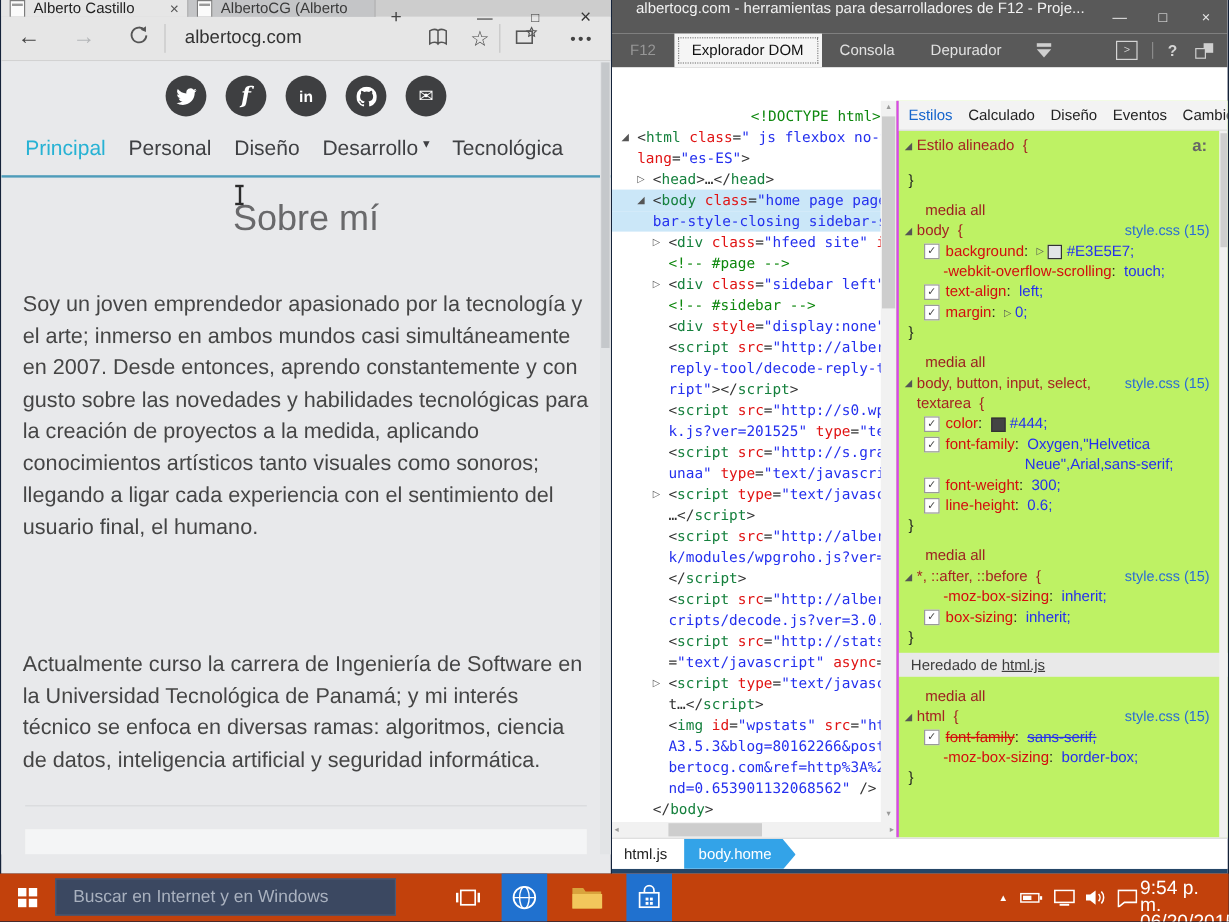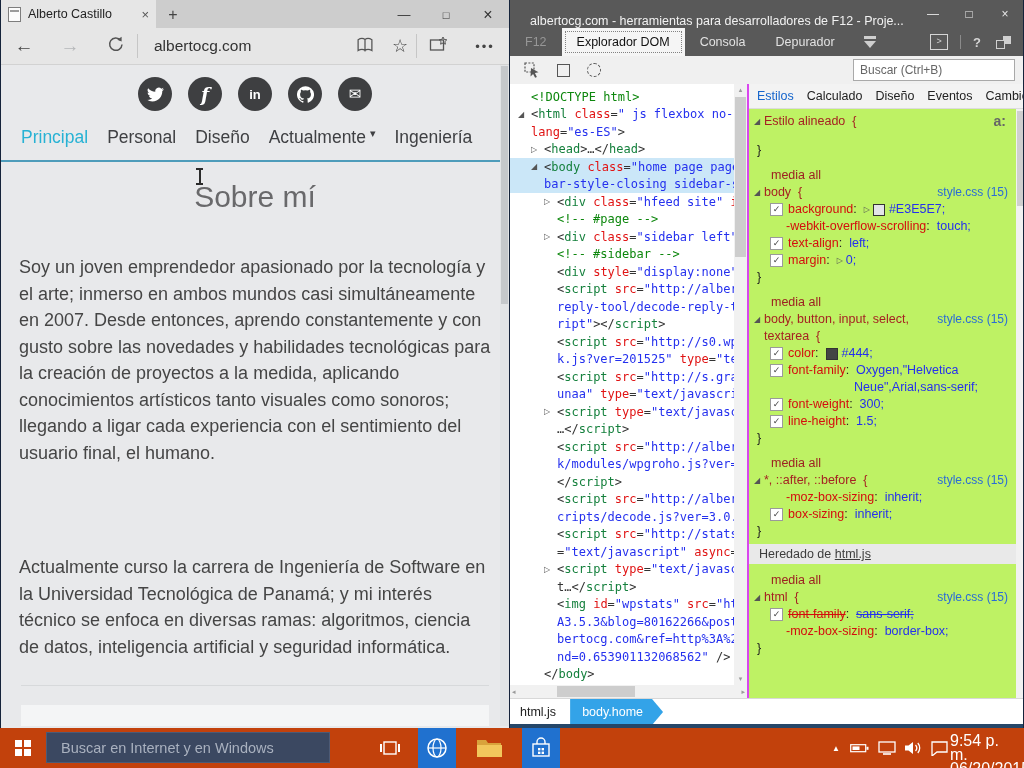--- a/index.html
+++ b/index.html
@@ -1,21 +1,21 @@
 <!DOCTYPE html>
 <html><head>
 <meta charset="utf-8">
 <style>
   html,body{margin:0;padding:0}
   body{width:1024px;height:768px;overflow:hidden;background:#15233a;font-family:"Liberation Sans",sans-serif;position:relative}
   .window{position:absolute;overflow:hidden}
 
   
   #edge-win{left:1px;top:0;width:508px;height:728px;background:#e8e9eb}
-  .tabstrip{height:28px;background:#cdcdcd;display:flex;align-items:stretch}
+  .tabstrip{height:14px;background:#cdcdcd;display:flex;align-items:stretch}
   #edge-tabs{display:flex}
   .etab{display:flex;align-items:center;width:141px;padding:0 7px;font-size:12.5px;color:#3a3a3a;overflow:hidden;white-space:nowrap}
   .etab.active{background:#e6e6e6;color:#222}
   .etab:not(.active){background:#c4c5c7;border-left:1px solid #b2b2b2;border-right:1px solid #b2b2b2}
   .favicon{flex:none;width:11px;height:13px;border:1px solid #7d7d7d;background:#fbfbfb;margin-right:7px;position:relative}
   .favicon::after{content:"";position:absolute;left:1px;right:1px;top:2px;height:2px;background:#9a9a9a}
   .etab-title{flex:1;overflow:hidden}
   .etab-close{flex:none;margin-left:6px;font-size:13px;color:#555}
   .newtab{width:34px;text-align:center;line-height:30px;font-size:16px;color:#444}
   .tabspacer{flex:1}
@@ -52,21 +52,21 @@
   .bottombox{position:absolute;top:640px;left:20px;right:20px;height:21px;background:#f4f5f6}
   .ibeam{position:absolute;left:194px;top:104px;width:9px;height:15px}
   .ibeam i{display:block;width:2px;height:15px;margin:0 auto;background:#2b2b2b}
   .ibeam::before,.ibeam::after{content:"";position:absolute;left:1px;width:7px;height:2px;background:#2b2b2b}
   .ibeam::before{top:-1px}.ibeam::after{bottom:-1px}
   .escroll{position:absolute;right:0;top:0;width:9px;height:661px;background:#e2e4e6}
   .ethumb{margin:1px;height:238px;background:#c5c8cb}
 
   
   #dt-win{left:510px;top:0;width:513px;height:724px;background:#fff;border-bottom:4px solid #254668}
-  .dt-title{height:28px;background:#595959;display:flex;align-items:flex-end}
+  .dt-title{height:28px;background:#595959;display:flex;align-items:flex-start}
   .dt-title-text{margin-left:20px;font-size:12.5px;color:#f2f2f2;white-space:nowrap}
   .dtwc{width:36px;text-align:center;line-height:28px;color:#e8e8e8;font-size:12px}
   .dtwc.first{margin-left:auto}
   .dt-tabs{height:28px;background:#595959;display:flex;align-items:stretch}
   .dt-tab{line-height:28px;padding:0 15px;font-size:12.5px;color:#e2e2e2;white-space:nowrap}
   .dt-tab.dim{color:#979797}
   .dt-tab.active{background:#f5f5f5;color:#111;outline:1px dotted #828282;outline-offset:-4px}
   .moretabs{position:relative;width:12px;height:3px;background:#cfcfcf;margin:8px 14px 0}
   .moretabs::after{content:"";position:absolute;left:0;top:5px;border:6px solid transparent;border-top:7px solid #cfcfcf}
   .dt-right{margin-left:auto;display:flex;align-items:center}
@@ -150,20 +150,24 @@
 <div id="desktop">
 
   <div id="edge-win" class="window">
     <div class="tabstrip">
       <div id="edge-tabs">
           <div class="etab active">
             <span class="favicon"></span>
             <span class="etab-title">Alberto Castillo</span>
             <span class="etab-close">×</span>
           </div>
+          <div class="etab">
+            <span class="favicon"></span>
+            <span class="etab-title">AlbertoCG (Alberto </span>
+          </div>
         </div>
       <span class="newtab">+</span>
       <span class="tabspacer"></span>
       <span class="wc">—</span>
       <span class="wc max">□</span>
       <span class="wc close">×</span>
     </div>
     <div class="addrbar">
       <span class="abtn arrow">←</span>
       <span class="abtn arrow dis">→</span>
@@ -216,25 +220,25 @@
           <span class="nav-item active">
             <span>Principal</span>
           </span>
           <span class="nav-item">
             <span>Personal</span>
           </span>
           <span class="nav-item">
             <span>Diseño</span>
           </span>
           <span class="nav-item">
-            <span>Actualmente</span>
+            <span>Desarrollo</span>
             <span class="nav-caret">▾</span>
           </span>
           <span class="nav-item">
-            <span>Ingeniería</span>
+            <span>Tecnológica</span>
           </span>
         </div>
       <h1>Sobre mí</h1>
       <p class="para p1">Soy un joven emprendedor apasionado por la tecnología y el arte; inmerso en ambos mundos casi simultáneamente en 2007. Desde entonces, aprendo constantemente y con gusto sobre las novedades y habilidades tecnológicas para la creación de proyectos a la medida, aplicando conocimientos artísticos tanto visuales como sonoros; llegando a ligar cada experiencia con el sentimiento del usuario final, el humano.</p>
       <p class="para p2">Actualmente curso la carrera de Ingeniería de Software en la Universidad Tecnológica de Panamá; y mi interés técnico se enfoca en diversas ramas: algoritmos, ciencia de datos, inteligencia artificial y seguridad informática.</p>
       <div class="pdivider"></div>
       <div class="bottombox"></div>
       <div class="ibeam">
           <i></i>
         </div>
@@ -262,37 +266,22 @@
       <span class="dt-right">
         <span class="dt-consoleicon">&gt;</span>
         <span class="dt-sep"></span>
         <span class="dt-help">?</span>
         <span class="dt-dock">
             <i></i>
             <b></b>
           </span>
       </span>
     </div>
-    <div class="dt-toolbar">
-      <span class="tbicon">
-        <svg width="17" height="17" viewBox="0 0 17 17">
-            <rect x="1" y="1" width="9" height="9" fill="none" stroke="#555" stroke-width="1.2" stroke-dasharray="2 1.4"></rect>
-            <path d="M7 6l7.5 4.2-3.6.9 2 3.8-1.8.9-2-3.8-2.6 2.6z" fill="#555"></path>
-          </svg>
-      </span>
-      <span class="tbicon">
-          <i class="sq"></i>
-        </span>
-      <span class="tbicon">
-          <i class="circ"></i>
-        </span>
-      <input class="dt-search" placeholder="Buscar (Ctrl+B)" style="">
-    </div>
     <div id="dom-code">
-        <div class="dom-line" style="padding-left: 8px;"><span class="tw"></span><span class="sy-g">&lt;!DOCTYPE html&gt;</span></div>
+        <div class="dom-line" style="padding-left: 8px; justify-content: flex-end;"><span class="tw"></span><span class="sy-g">&lt;!DOCTYPE html&gt;</span></div>
         <div class="dom-line" style="padding-left: 8px;"><span class="tw">◢</span><span class="sy-p">&lt;</span><span class="sy-t">html</span><span class="sy-p"> </span><span class="sy-a">class</span><span class="sy-p">=</span><span class="sy-v">" js flexbox no-t</span></div>
         <div class="dom-line" style="padding-left: 8px; text-align: right;"><span class="tw"></span><span class="sy-a">lang</span><span class="sy-p">=</span><span class="sy-v">"es-ES"</span><span class="sy-p">&gt;</span></div>
         <div class="dom-line" style="padding-left: 21px;"><span class="tw">▷</span><span class="sy-p">&lt;</span><span class="sy-t">head</span><span class="sy-p">&gt;…&lt;/</span><span class="sy-t">head</span><span class="sy-p">&gt;</span></div>
         <div class="dom-line sel" style="padding-left: 21px;"><span class="tw">◢</span><span class="sy-p">&lt;</span><span class="sy-t">body</span><span class="sy-p"> </span><span class="sy-a">class</span><span class="sy-p">=</span><span class="sy-v">"home page page</span></div>
         <div class="dom-line sel" style="padding-left: 21px;"><span class="tw"></span><span class="sy-v">bar-style-closing sidebar-s</span></div>
         <div class="dom-line" style="padding-left: 34px;"><span class="tw">▷</span><span class="sy-p">&lt;</span><span class="sy-t">div</span><span class="sy-p"> </span><span class="sy-a">class</span><span class="sy-p">=</span><span class="sy-v">"hfeed site"</span><span class="sy-p"> </span><span class="sy-a">i</span></div>
         <div class="dom-line" style="padding-left: 34px;"><span class="tw"></span><span class="sy-g">&lt;!-- #page --&gt;</span></div>
         <div class="dom-line" style="padding-left: 34px;"><span class="tw">▷</span><span class="sy-p">&lt;</span><span class="sy-t">div</span><span class="sy-p"> </span><span class="sy-a">class</span><span class="sy-p">=</span><span class="sy-v">"sidebar left"</span></div>
         <div class="dom-line" style="padding-left: 34px;"><span class="tw"></span><span class="sy-g">&lt;!-- #sidebar --&gt;</span></div>
         <div class="dom-line" style="padding-left: 34px;"><span class="tw"></span><span class="sy-p">&lt;</span><span class="sy-t">div</span><span class="sy-p"> </span><span class="sy-a">style</span><span class="sy-p">=</span><span class="sy-v">"display:none"</span></div>
@@ -349,21 +338,21 @@
           <div class="st-row st-prop"><span class="chk">✓</span><span class="pname">text-align</span><span class="pcolon">:  </span><span class="pval">left;</span></div>
           <div class="st-row st-prop"><span class="chk">✓</span><span class="pname">margin</span><span class="pcolon">:  </span><span class="pexp">▷</span><span class="pval">0;</span></div>
           <div class="st-row st-close">}</div>
           <div class="st-row st-media">media all</div>
           <div class="st-row st-sel"><span class="st-arrow">◢</span><span class="seltext">body, button, input, select,</span><span class="st-link">style.css (15)</span></div>
           <div class="st-row st-selwrap">textarea  {</div>
           <div class="st-row st-prop"><span class="chk">✓</span><span class="pname">color</span><span class="pcolon">:  </span><span class="swatch" style="background: rgb(68, 68, 68);"></span><span class="pval">#444;</span></div>
           <div class="st-row st-prop"><span class="chk">✓</span><span class="pname">font-family</span><span class="pcolon">:  </span><span class="pval">Oxygen,"Helvetica</span></div>
           <div class="st-row st-propwrap">Neue",Arial,sans-serif;</div>
           <div class="st-row st-prop"><span class="chk">✓</span><span class="pname">font-weight</span><span class="pcolon">:  </span><span class="pval">300;</span></div>
-          <div class="st-row st-prop"><span class="chk">✓</span><span class="pname">line-height</span><span class="pcolon">:  </span><span class="pval">1.5;</span></div>
+          <div class="st-row st-prop"><span class="chk">✓</span><span class="pname">line-height</span><span class="pcolon">:  </span><span class="pval">0.6;</span></div>
           <div class="st-row st-close">}</div>
           <div class="st-row st-media">media all</div>
           <div class="st-row st-sel"><span class="st-arrow">◢</span><span class="seltext">*, ::after, ::before  {</span><span class="st-link">style.css (15)</span></div>
           <div class="st-row st-prop nochk"><span class="pname">-moz-box-sizing</span><span class="pcolon">:  </span><span class="pval">inherit;</span></div>
           <div class="st-row st-prop"><span class="chk">✓</span><span class="pname">box-sizing</span><span class="pcolon">:  </span><span class="pval">inherit;</span></div>
           <div class="st-row st-close">}</div>
           <div class="st-row st-inh"><span>Heredado de </span><span class="u">html.js</span></div>
           <div class="st-row st-media">media all</div>
           <div class="st-row st-sel"><span class="st-arrow">◢</span><span class="seltext">html  {</span><span class="st-link">style.css (15)</span></div>
           <div class="st-row st-prop struck"><span class="chk">✓</span><span class="pname">font-family</span><span class="pcolon">:  </span><span class="pval">sans-serif;</span></div>

